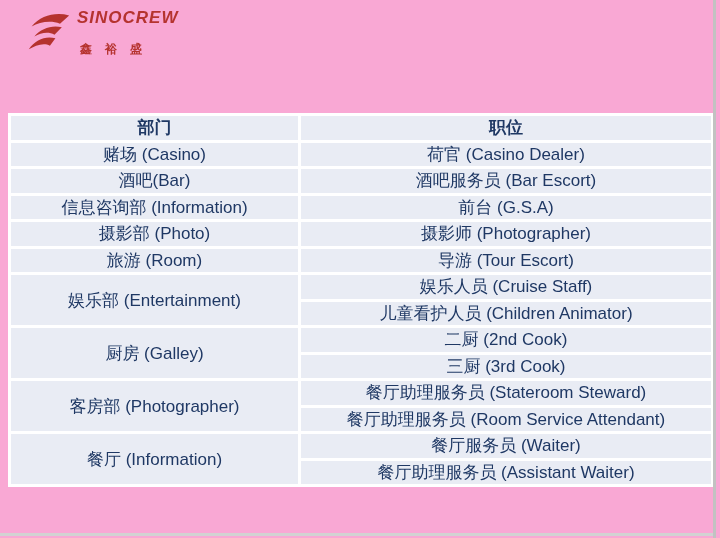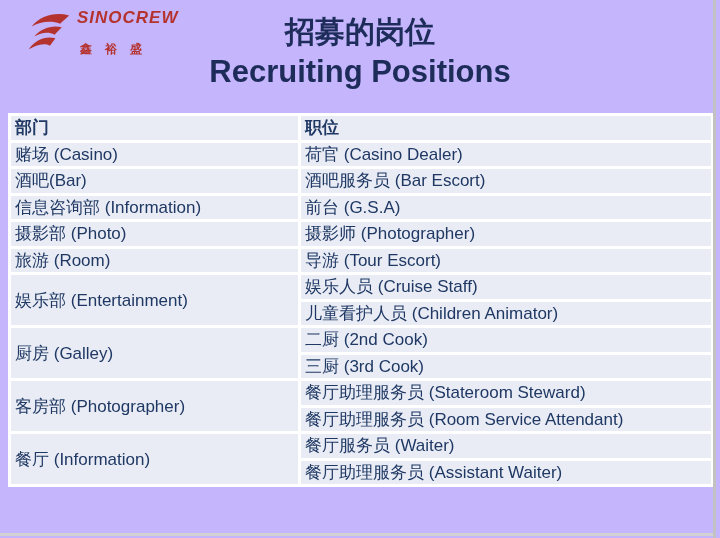--- a/index.html
+++ b/index.html
@@ -4,21 +4,21 @@
 <style>
   html, body { margin: 0; padding: 0; }
   body {
     width: 720px; height: 538px;
     font-family: "Liberation Sans", "DejaVu Sans", sans-serif;
     background: #ffffff;
   }
   .slide {
     position: relative;
     width: 720px; height: 538px;
-    background: #c4b5fd;
+    background: #f9a8d4;
     overflow: hidden;
   }
 
   
   .logo {
     position: absolute; left: 27px; top: 8px;
     display: flex; align-items: flex-start;
   }
   .logo-mark { width: 44px; height: 42px; margin-top: 2px; }
   .logo-text { margin-left: 6px; }
@@ -47,21 +47,21 @@
     border-collapse: collapse;
     table-layout: fixed;
   }
   .pos-table col.c-dept { width: 290px; }
   .pos-table col.c-pos  { width: 413px; }
   .pos-table th, .pos-table td {
     background: #e9ecf4;
     border: 3px solid #ffffff;
     color: #1f3864;
     font-size: 17px;
-    text-align: left;
+    text-align: center;
     vertical-align: middle;
     padding: 0 4px;
     height: 22px;
     white-space: nowrap;
     overflow: hidden;
   }
   .pos-table th { font-weight: bold; }
 
   
   .footer-bar {
@@ -83,24 +83,20 @@
       <path d="M5 17 C15 5 31 1 46 5 L36 14 C26 10 14 12 5 17 Z" fill="#b5332f"></path>
       <path d="M8 28 C15 19 28 15 38 18 L30 26 C23 22 15 24 8 28 Z" fill="#b5332f"></path>
       <path d="M2 42 C9 31 21 27 31 30 L25 38 C18 34 9 38 2 42 Z" fill="#b5332f"></path>
     </svg>
     <div class="logo-text">
       <div class="logo-brand">SINOCREW</div>
       <div class="logo-brand-cn">鑫裕盛</div>
     </div>
   </div>
 
-  <div class="title-block">
-    <div class="title-cn">招募的岗位</div>
-    <div class="title-en">Recruiting Positions</div>
-  </div>
 
   <table class="pos-table">
     <colgroup>
         <col class="c-dept">
         <col class="c-pos">
       </colgroup>
     <tbody>
         <tr>
       <th>部门</th>
       <th>职位</th>

